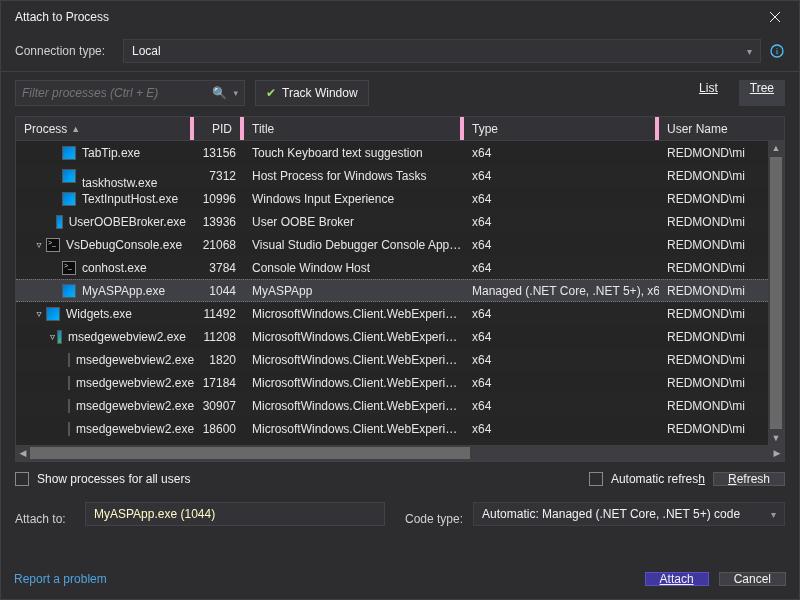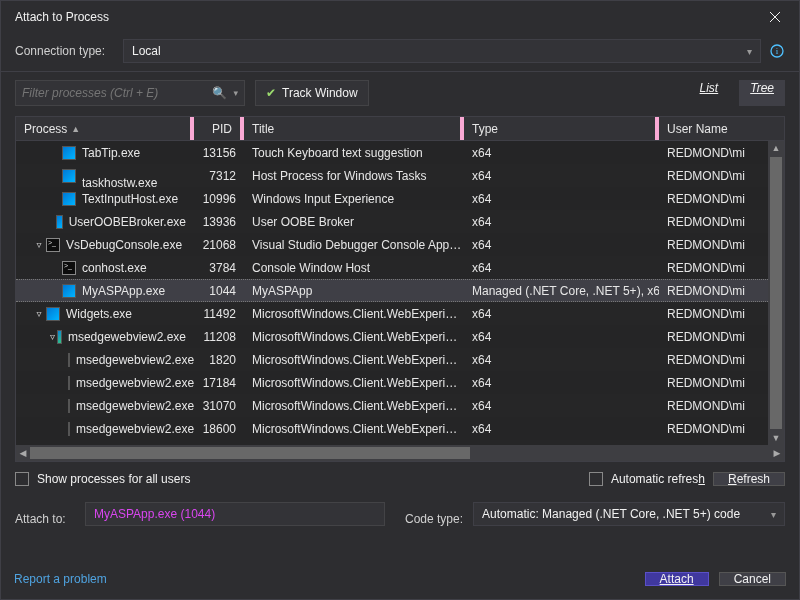--- a/index.html
+++ b/index.html
@@ -58,21 +58,21 @@
   .filter-box .drop-ic { color:#999; font-size:9px; }
   .track-btn {
     height:26px; background:#333337; border:1px solid #434346;
     display:flex; align-items:center; padding:0 10px; gap:6px; cursor:pointer;
   }
   .track-btn .tick { color:#9cdc6e; }
   .spacer { flex:1; }
   .view-btn {
     height:26px; padding:0 10px;
     background:transparent; border:1px solid transparent;
-    color:#f1f1f1; cursor:pointer; text-decoration:underline;font-style:italic;
+    color:#f1f1f1; cursor:pointer; text-decoration:underline;
   }
   .view-btn.active { background:#3f3f46; text-decoration:underline; }
 
   .grid-wrap {
     margin: 4px 14px 0 14px;
     border:1px solid #3f3f46;
     height: 346px;
     display:flex; flex-direction:column;
     background:#252526;
   }
@@ -140,21 +140,21 @@
     height:14px; padding:0 14px; background:#3f3f46; border:1px solid #555;
     color:#f1f1f1; cursor:pointer; display:inline-flex; align-items:center;
   }
   .btn.primary { background:#40389f; border-color:#5a50c7; }
   .btn.primary span { text-decoration:underline; }
   .underline-first::first-letter { text-decoration:underline; }
 
   .attach-row { display:flex; align-items:flex-end; padding:6px 14px; gap:10px; }
   .textbox {
     height:24px; background:#333337; border:1px solid #434346;
-    color:#d946ef; padding:0 8px; display:flex; align-items:center;
+    color:#fef9c3; padding:0 8px; display:flex; align-items:center;
   }
 
   .footer {
     position:absolute; bottom:0; left:0; right:0;
     display:flex; align-items:center; padding:12px 14px 14px 14px;
     gap:10px;
   }
   .link { color:#4fa3e0; cursor:pointer; }
   .gap { flex:1; }
 </style>
@@ -342,21 +342,21 @@
         <div class="gc col-title">MicrosoftWindows.Client.WebExperi…</div>
         <div class="gc col-type">x64</div>
         <div class="gc col-user">REDMOND\mi</div>
       </div>
       <div class="grid-row">
         <div class="gc col-proc indent3">
           <span class="tree-toggle"></span>
           <span class="proc-icon edge"></span>
           <span style="margin-left: 4px;">msedgewebview2.exe</span>
         </div>
-        <div class="gc col-pid">31070</div>
+        <div class="gc col-pid">30907</div>
         <div class="gc col-title">MicrosoftWindows.Client.WebExperi…</div>
         <div class="gc col-type">x64</div>
         <div class="gc col-user">REDMOND\mi</div>
       </div>
       <div class="grid-row">
         <div class="gc col-proc indent3">
           <span class="tree-toggle"></span>
           <span class="proc-icon edge"></span>
           <span style="margin-left: 4px;">msedgewebview2.exe</span>
         </div>

